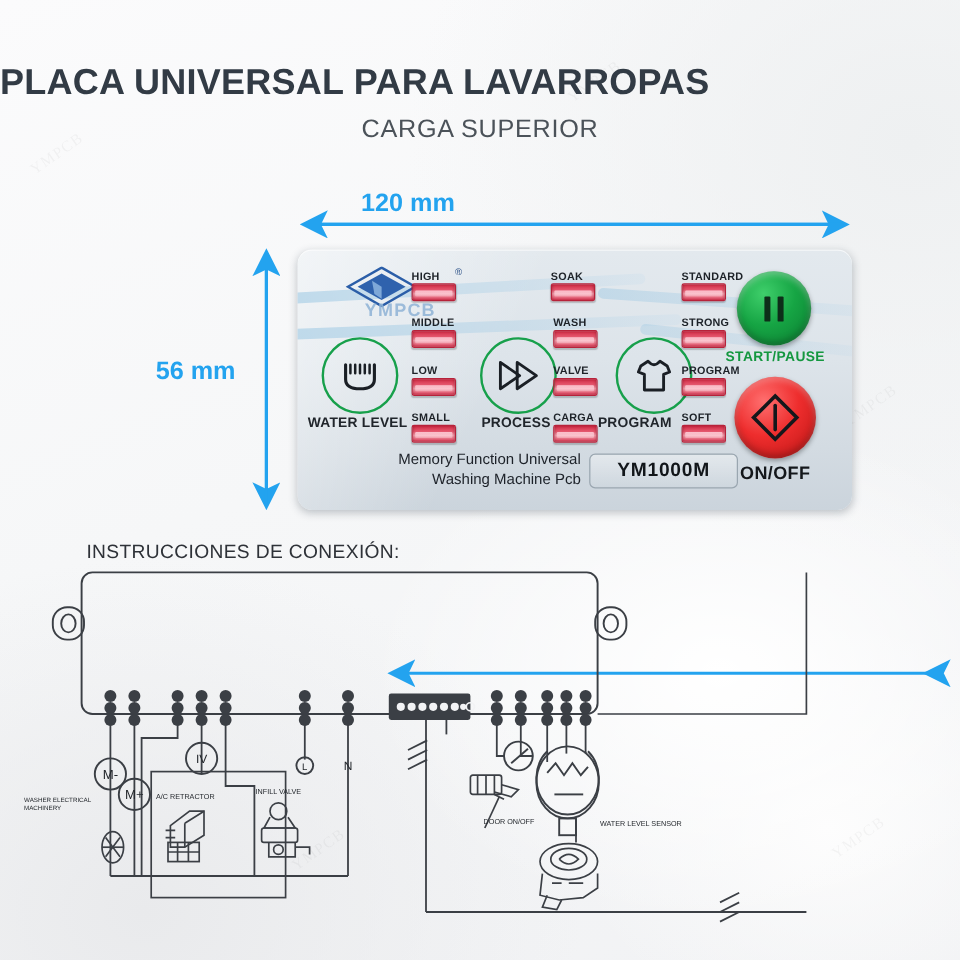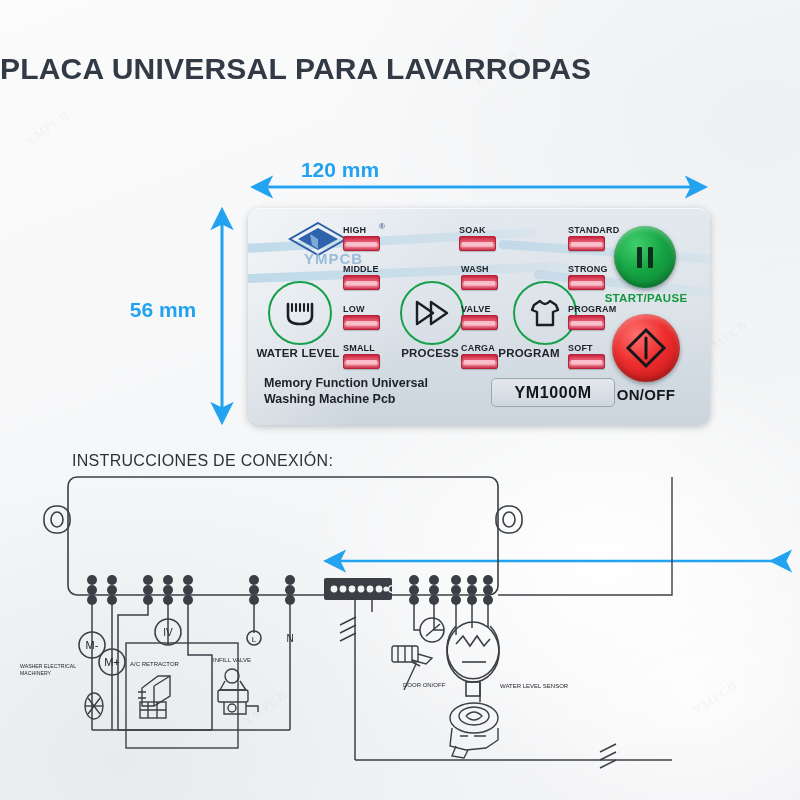--- a/index.html
+++ b/index.html
@@ -84,22 +84,22 @@
     box-shadow:0 2px 4px rgba(0,0,0,.35),inset 0 -3px 6px rgba(0,0,0,.25),inset 0 3px 5px rgba(255,255,255,.35);}
   #btn-onoff{left:364px;top:106px;width:68px;height:68px;
     background:radial-gradient(circle at 36% 30%,#ff6f6f 0%,#ee2d2d 45%,#b81414 100%);
     box-shadow:0 2px 4px rgba(0,0,0,.35),inset 0 -3px 6px rgba(0,0,0,.25),inset 0 3px 5px rgba(255,255,255,.3);}
   .btn-cap{position:absolute;width:130px;text-align:center;font-size:11.5px;font-weight:bold;letter-spacing:.3px;}
   #cap-start{left:333px;top:84px;color:#14973f;}
   #cap-onoff{left:333px;top:178px;color:#14171b;font-size:15px;}
 
   .pausebar{width:5px;height:21px;background:#0d2e19;border-radius:1px;margin:0 3px;}
 
-  .footnote{position:absolute;left:16px;top:167px;width:220px;text-align:left;
-    font-size:12.5px;font-weight:bold;color:#1c2128;line-height:16px;}
+  .footnote{position:absolute;left:16px;top:167px;width:220px;text-align:right;
+    font-size:12.5px;font-weight:normal;color:#1c2128;line-height:16px;}
   .modelbox{position:absolute;left:243px;top:170px;width:122px;height:27px;border:1.2px solid #9aa6b0;
     border-radius:5px;display:flex;align-items:center;justify-content:center;
     font-size:16px;font-weight:bold;color:#12161a;letter-spacing:.6px;
     background:linear-gradient(180deg,rgba(255,255,255,.38),rgba(255,255,255,0));}
 
   
   .instr{position:absolute;left:72px;top:452px;font-size:16px;color:#2e3238;letter-spacing:.3px;}
   #wiring{position:absolute;left:0;top:440px;width:800px;height:360px;}
 </style>
 </head>
@@ -107,20 +107,21 @@
 
 <div class="stage">
 
   <div class="wm" style="left:22px;top:120px;">YMPCB</div>
   <div class="wm" style="left:470px;top:60px;">YMPCB</div>
   <div class="wm" style="left:700px;top:330px;">YMPCB</div>
   <div class="wm" style="left:240px;top:700px;">YMPCB</div>
   <div class="wm" style="left:690px;top:690px;">YMPCB</div>
 
   <div class="title">PLACA UNIVERSAL PARA LAVARROPAS</div>
+  <div class="subtitle">CARGA SUPERIOR</div>
 
   <div class="dimlabel" id="dim-w-label">120 mm</div>
   <div class="dimlabel" id="dim-h-label">56 mm</div>
 
   <svg class="dimline" style="left:0;top:0;width:800px;height:800px;">
     <defs>
       <marker id="ah" markerWidth="9" markerHeight="9" refX="7" refY="4.5" orient="auto">
         <path d="M0,0 L9,4.5 L0,9 L2.2,4.5 Z" fill="#23a3ef"></path>
       </marker>
     </defs>

